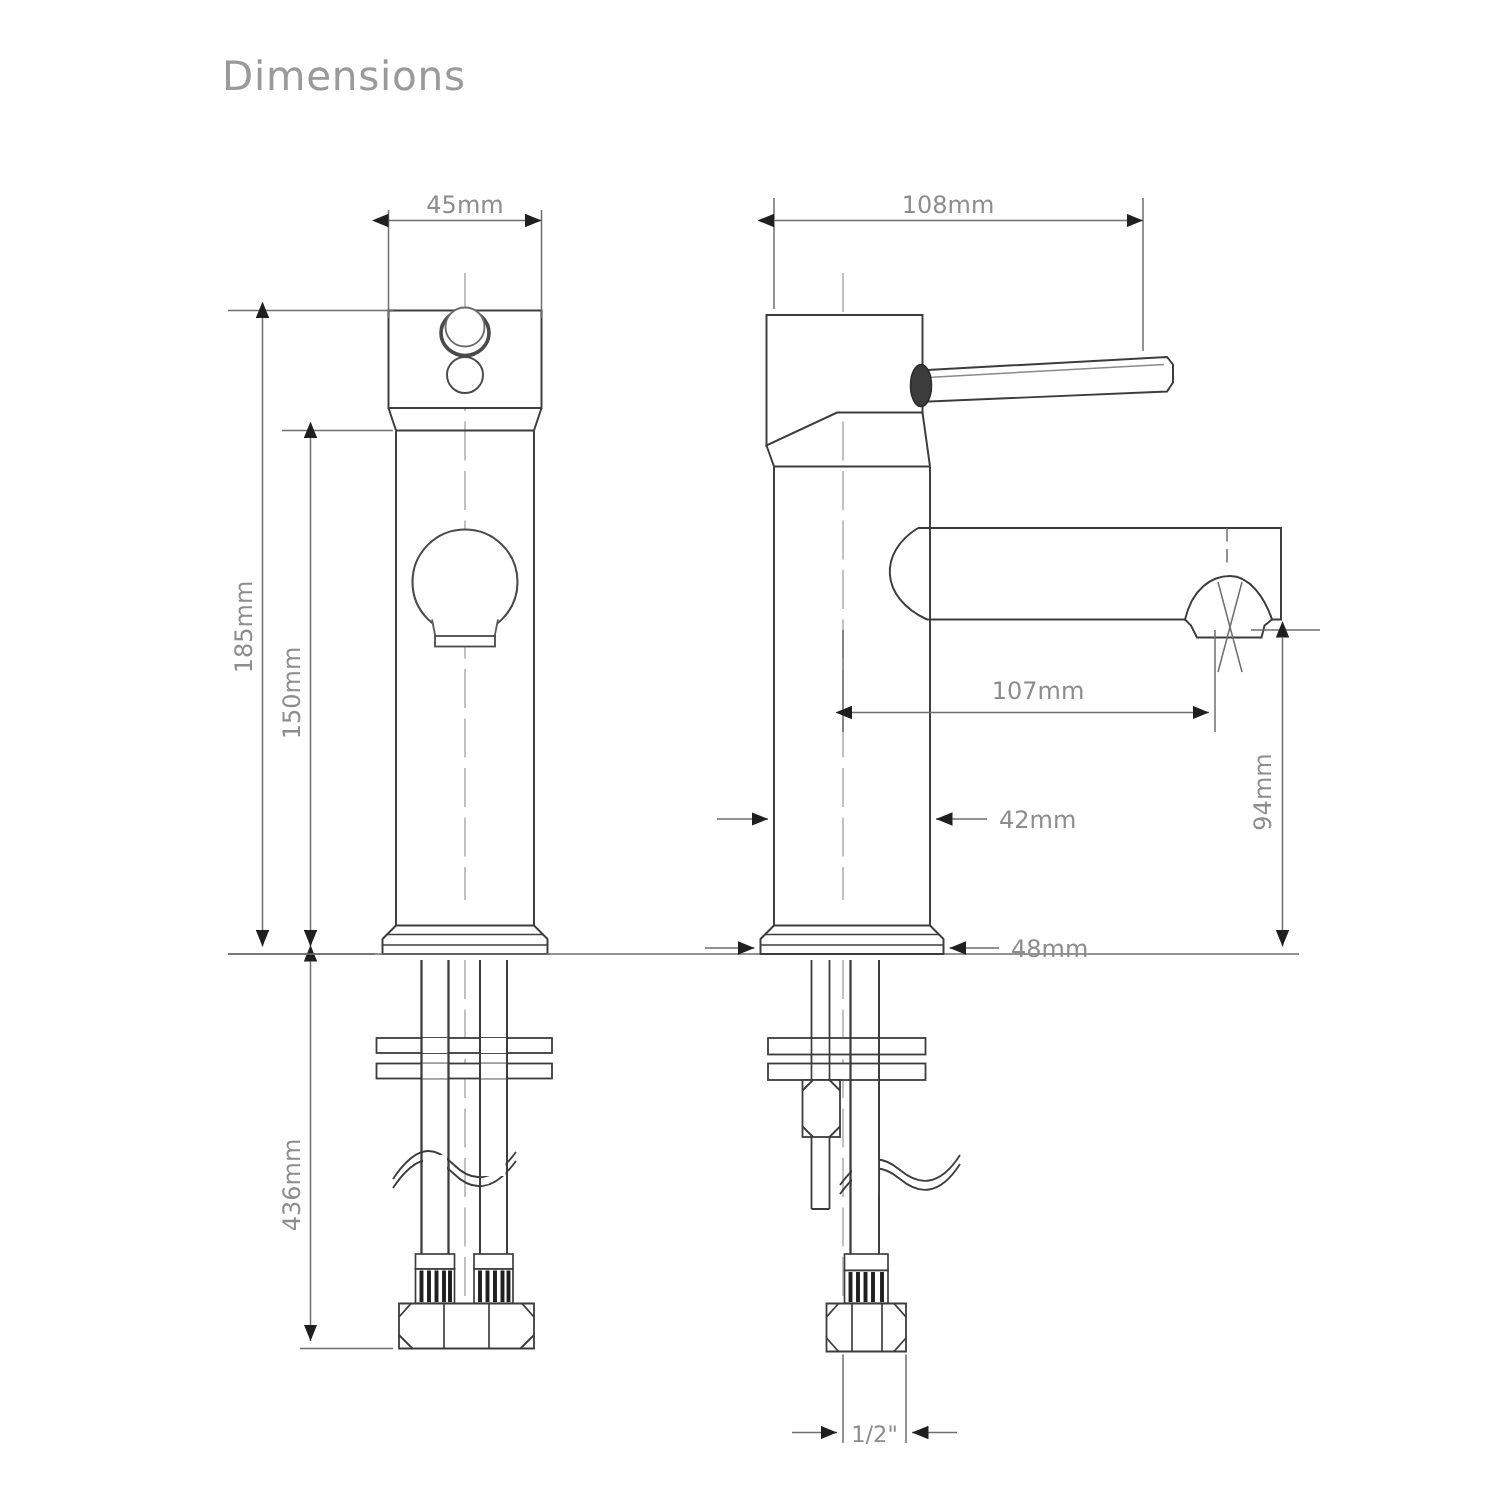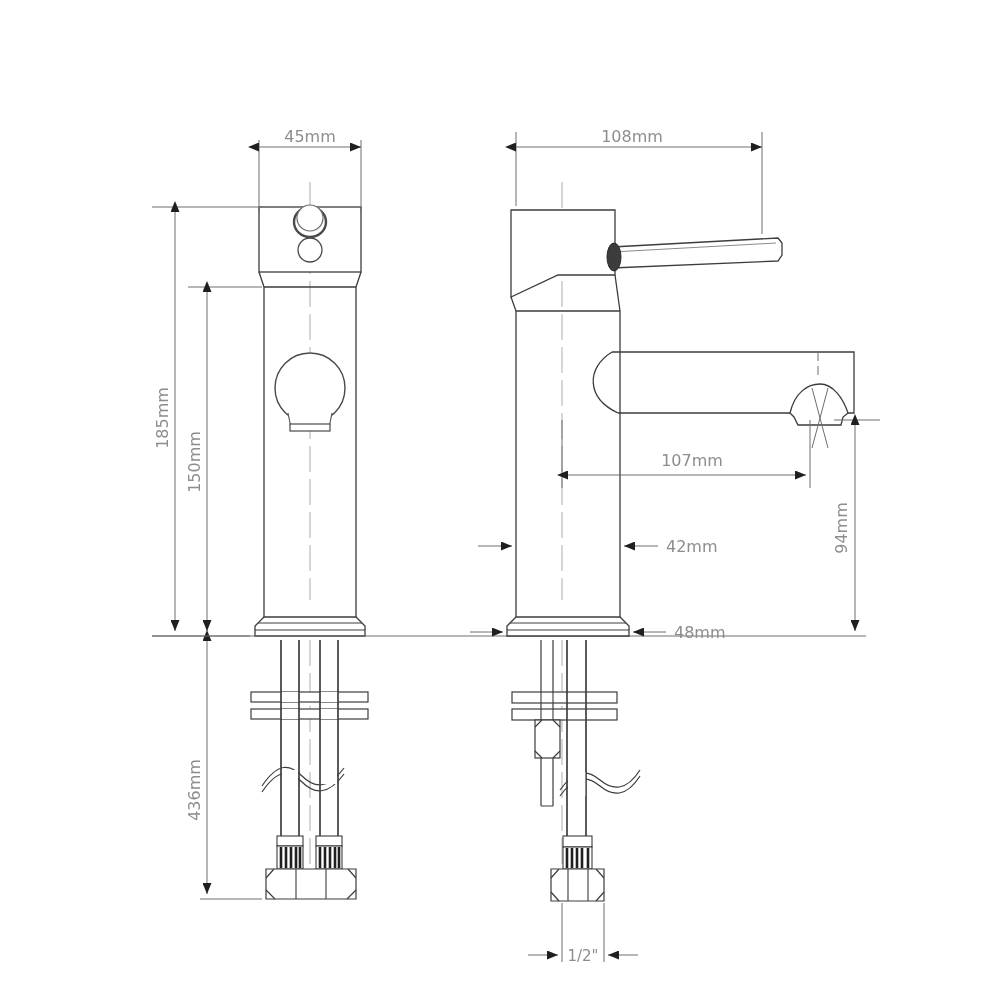--- a/index.html
+++ b/index.html
@@ -20,20 +20,21 @@
     font-family:"DejaVu Sans","Liberation Sans",sans-serif;
     font-size:16px;fill:#8d8d8d;
   }
   .dimtext.small{font-size:15px;}
 </style>
 </head>
 <body>
 
 <div id="stage">
 
+  <div id="page-title">Dimensions</div>
 
   <svg id="drawing" viewBox="0 0 1000 1000">
     <defs>
       <marker id="arrL" markerWidth="12" markerHeight="9" refX="11" refY="4.5" orient="auto" markerUnits="userSpaceOnUse">
         <path d="M11,0 L11,9 L0,4.5 Z" fill="#1f1f1f"></path>
       </marker>
       <marker id="arrR" markerWidth="12" markerHeight="9" refX="11" refY="4.5" orient="auto" markerUnits="userSpaceOnUse">
         <path d="M0,0 L0,9 L11,4.5 Z" fill="#1f1f1f"></path>
       </marker>
     </defs>

